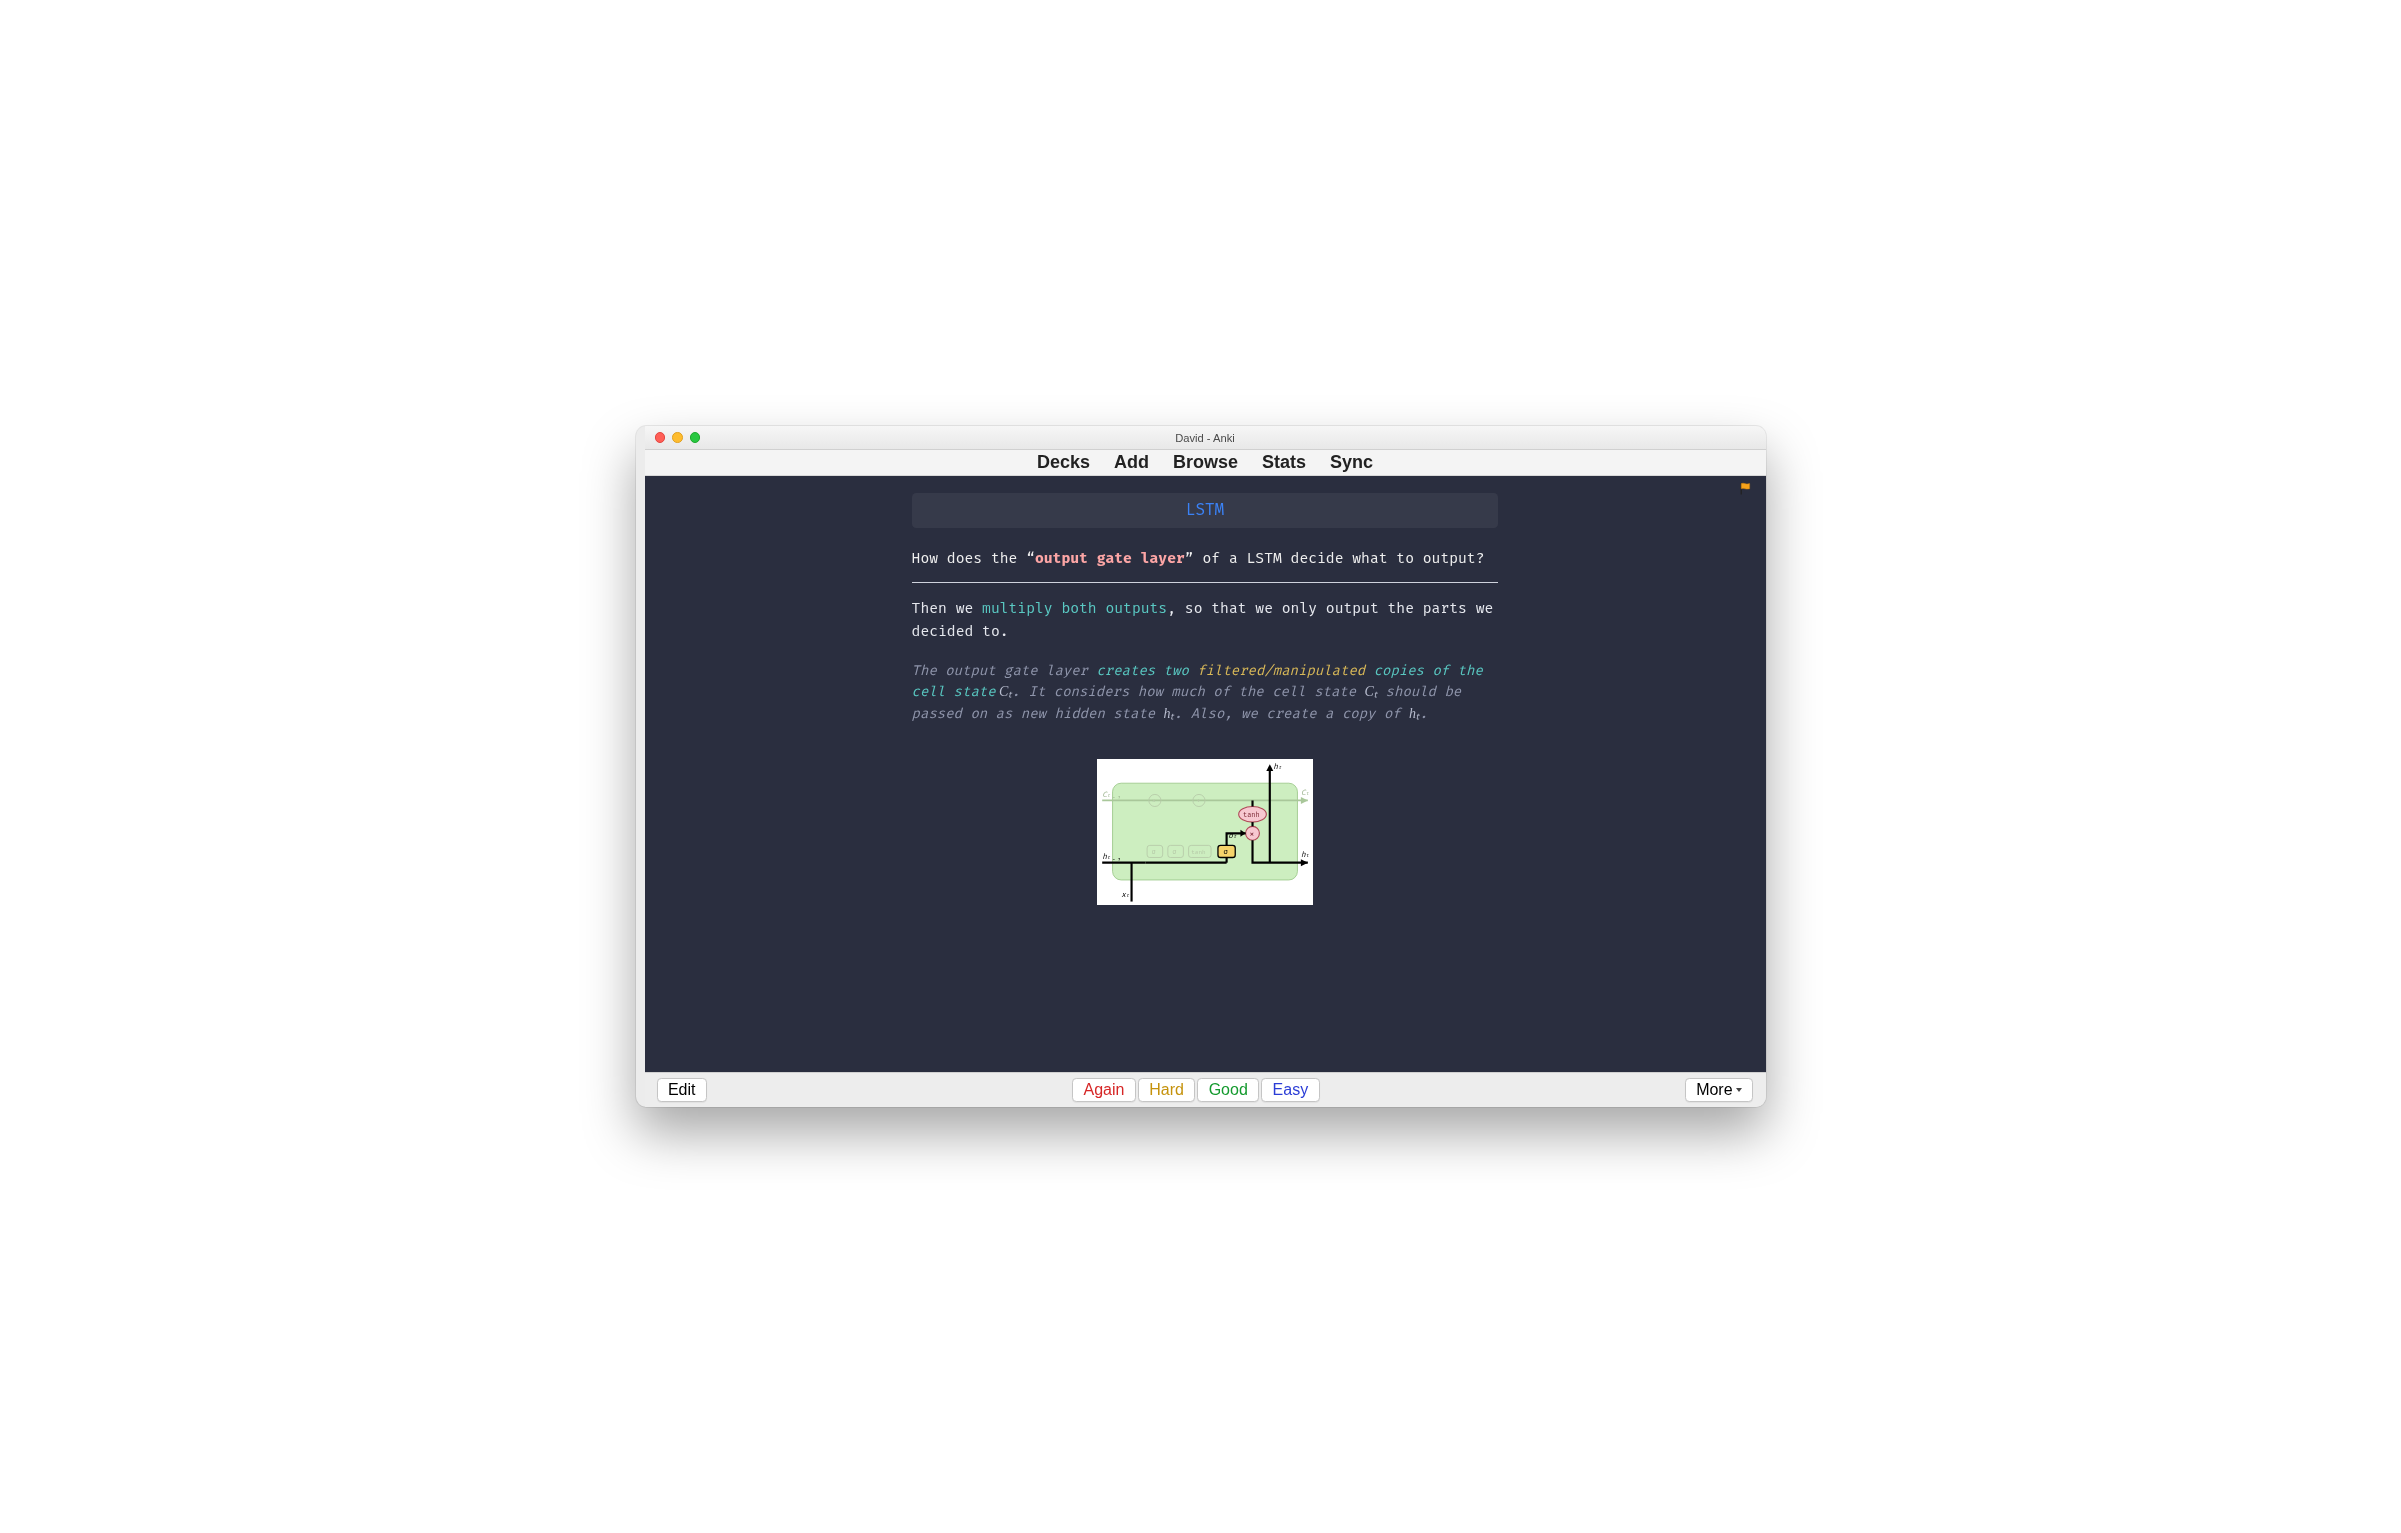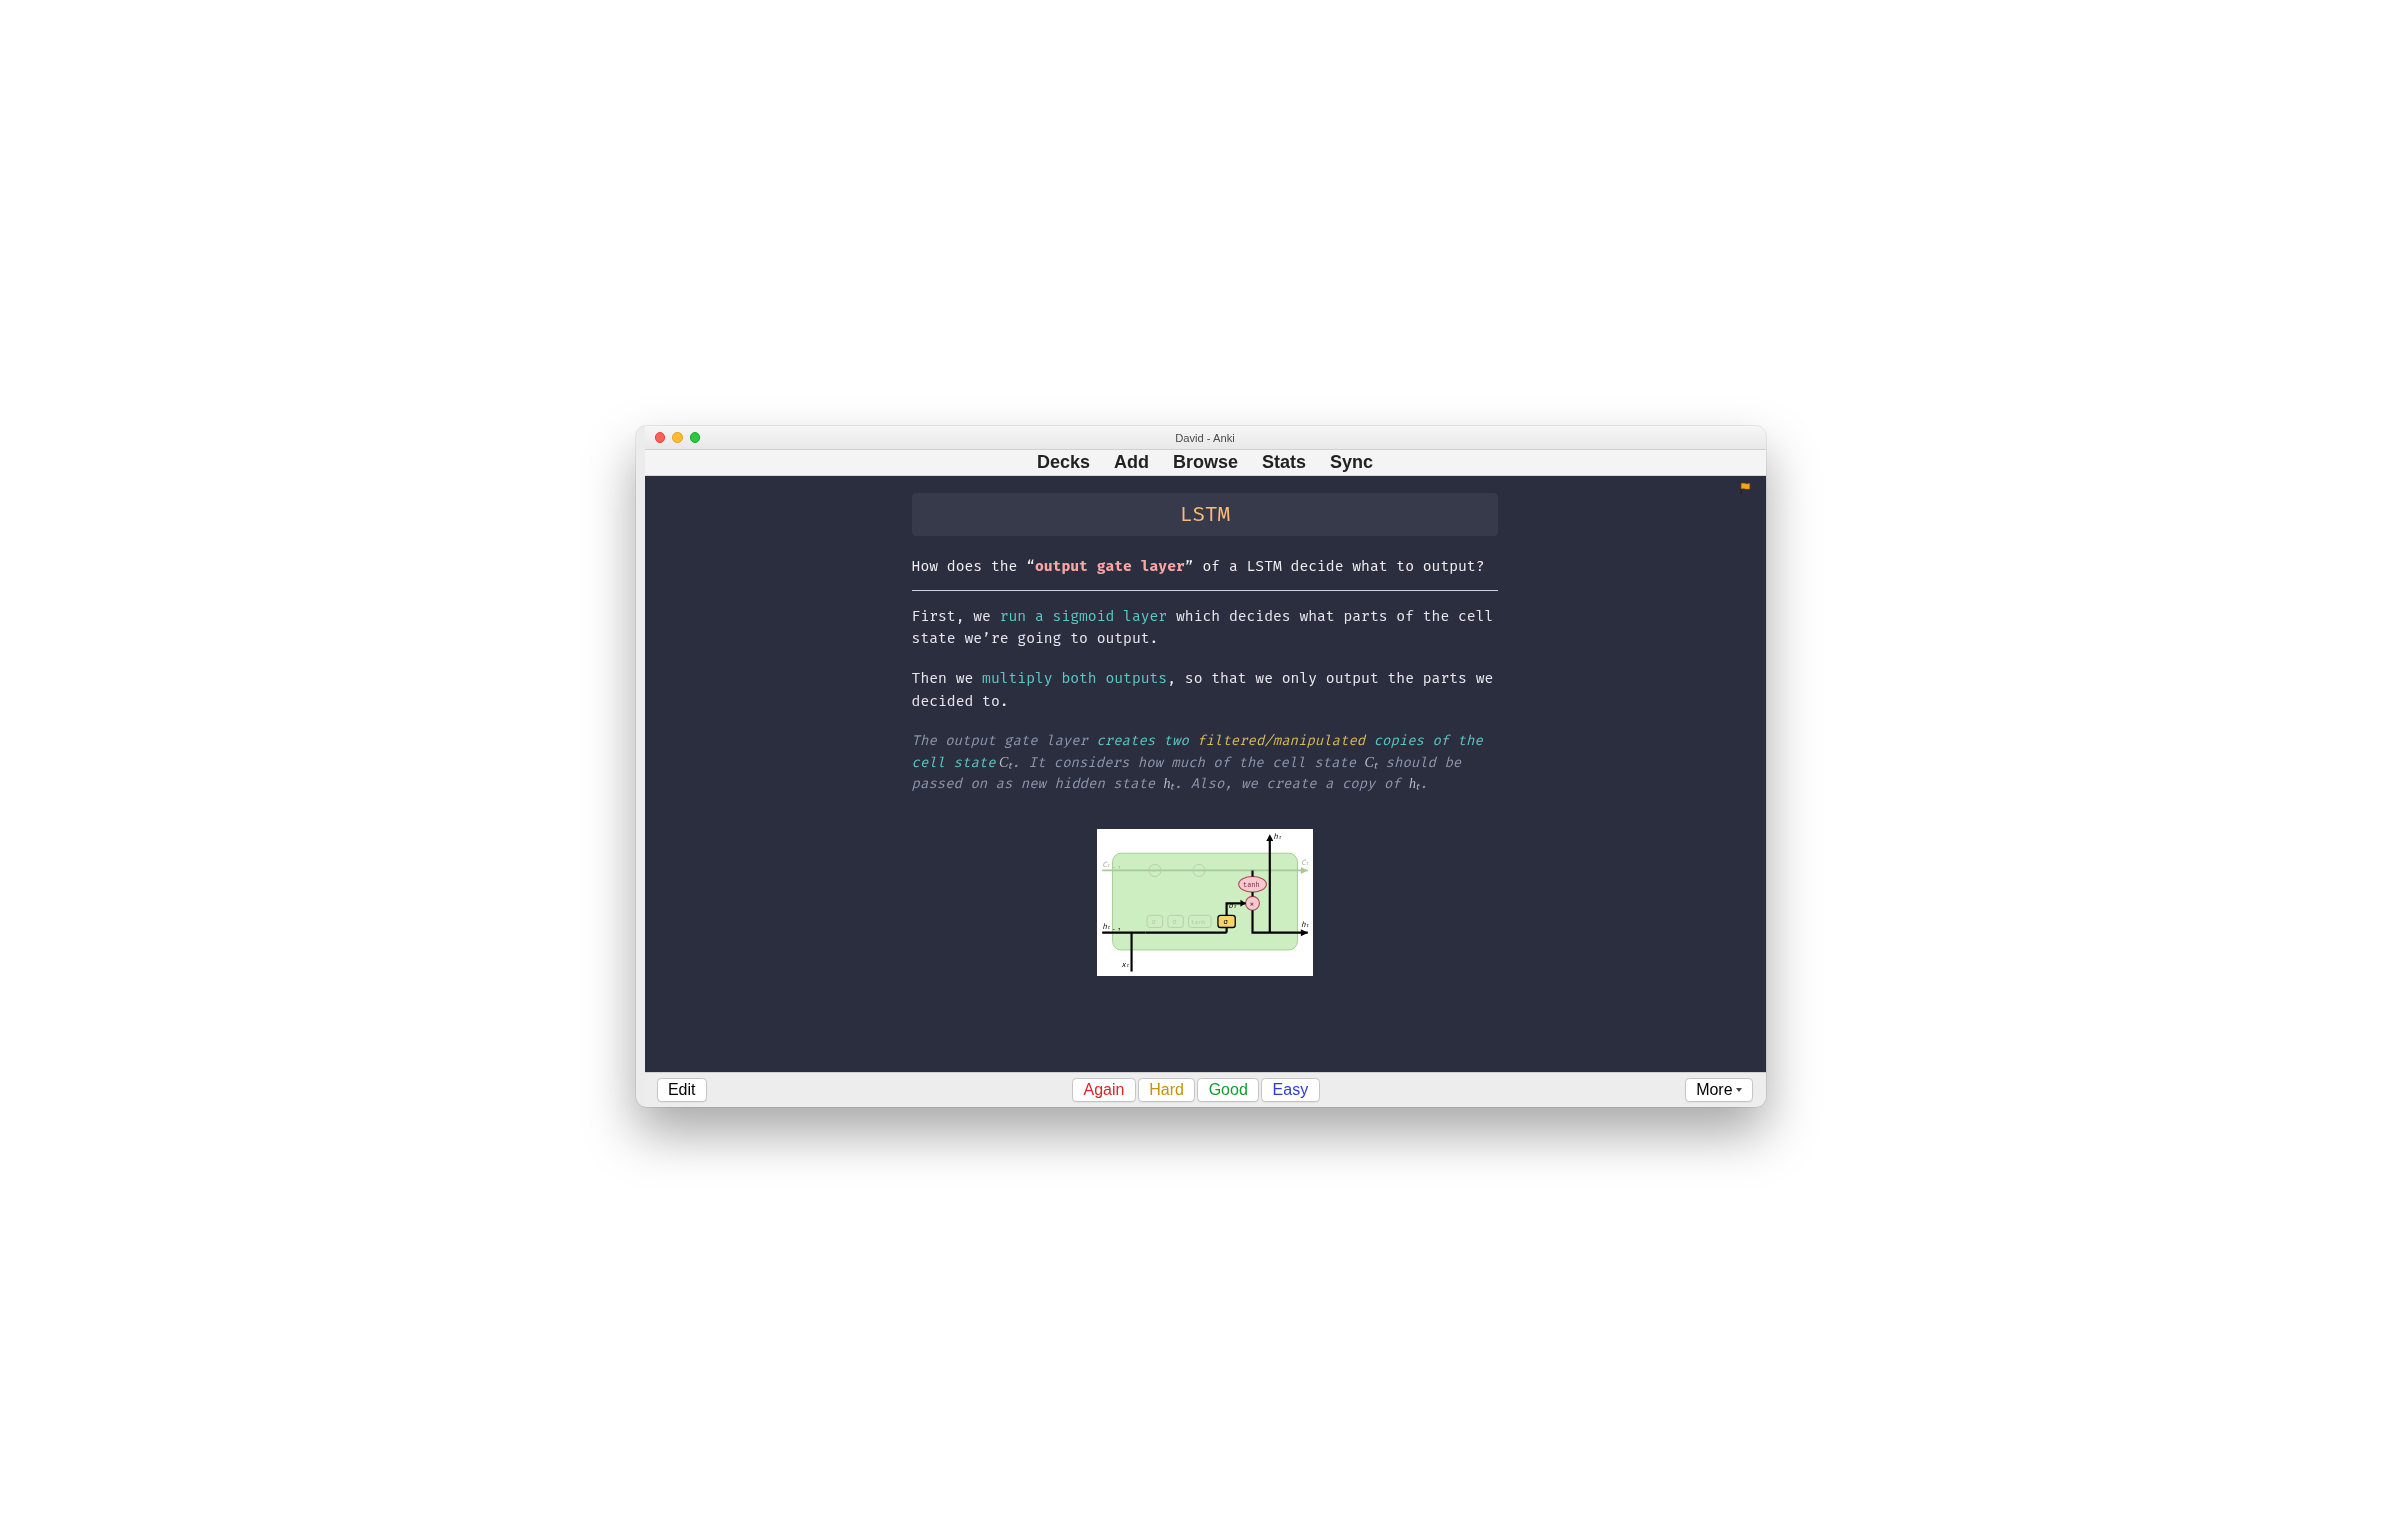--- a/index.html
+++ b/index.html
@@ -91,22 +91,22 @@
     padding: 17px 8.6px 35px;
     font-family: "Fira Mono","SF Mono",ui-monospace,Menlo,Consolas,monospace;
     font-size: 14.7px;
     line-height: 1.55;
   }
   .deck-label {
     background: rgba(255,255,255,0.06);
     border-radius: 4.3px;
     text-align: center;
     padding: 5.2px 0;
-    font-size: 21px;
-    color: #fdba74;
+    font-size: 16px;
+    color: #3b82f6;
     margin-bottom: 19px;
   }
   .question {
     color: #efefef;
     margin-bottom: 12px;
   }
   .question .hl-red { color: #fca5a5; font-weight: 600; }
   hr.divider {
     border: none;
     border-top: 0.9px solid #cfd2dd;
@@ -197,23 +197,20 @@
     <div class="card">
       <div class="deck-label">LSTM</div>
 
       <p class="question">
         <span>How does the “</span><span class="hl-red">output gate layer</span><span>” of a LSTM decide what to output?</span>
       </p>
 
       <hr class="divider">
 
       <div class="answer">
-        <p>
-          <span>First, we </span><span class="hl-teal">run a sigmoid layer</span><span> which decides what parts of the cell state we’re going to output.</span>
-        </p>
         <p>
           <span>Then we </span><span class="hl-teal">multiply both outputs</span><span>, so that we only output the parts we decided to.</span>
         </p>
       </div>
 
       <p class="note">
         <span>The output gate layer </span><span class="hl-teal">creates two</span><span> </span><span class="hl-gold">filtered/manipulated</span><span> </span><span class="hl-teal">copies of the cell state</span><span class="math"> Cₜ</span><span>. It considers how much of the cell state </span><span class="math">Cₜ</span><span> should be passed on as new hidden state </span><span class="math">hₜ</span><span>. Also, we create a copy of </span><span class="math">hₜ</span><span>.</span>
       </p>
 
       <svg class="diagram" viewBox="0 0 250 170" style="font-size:17px">

